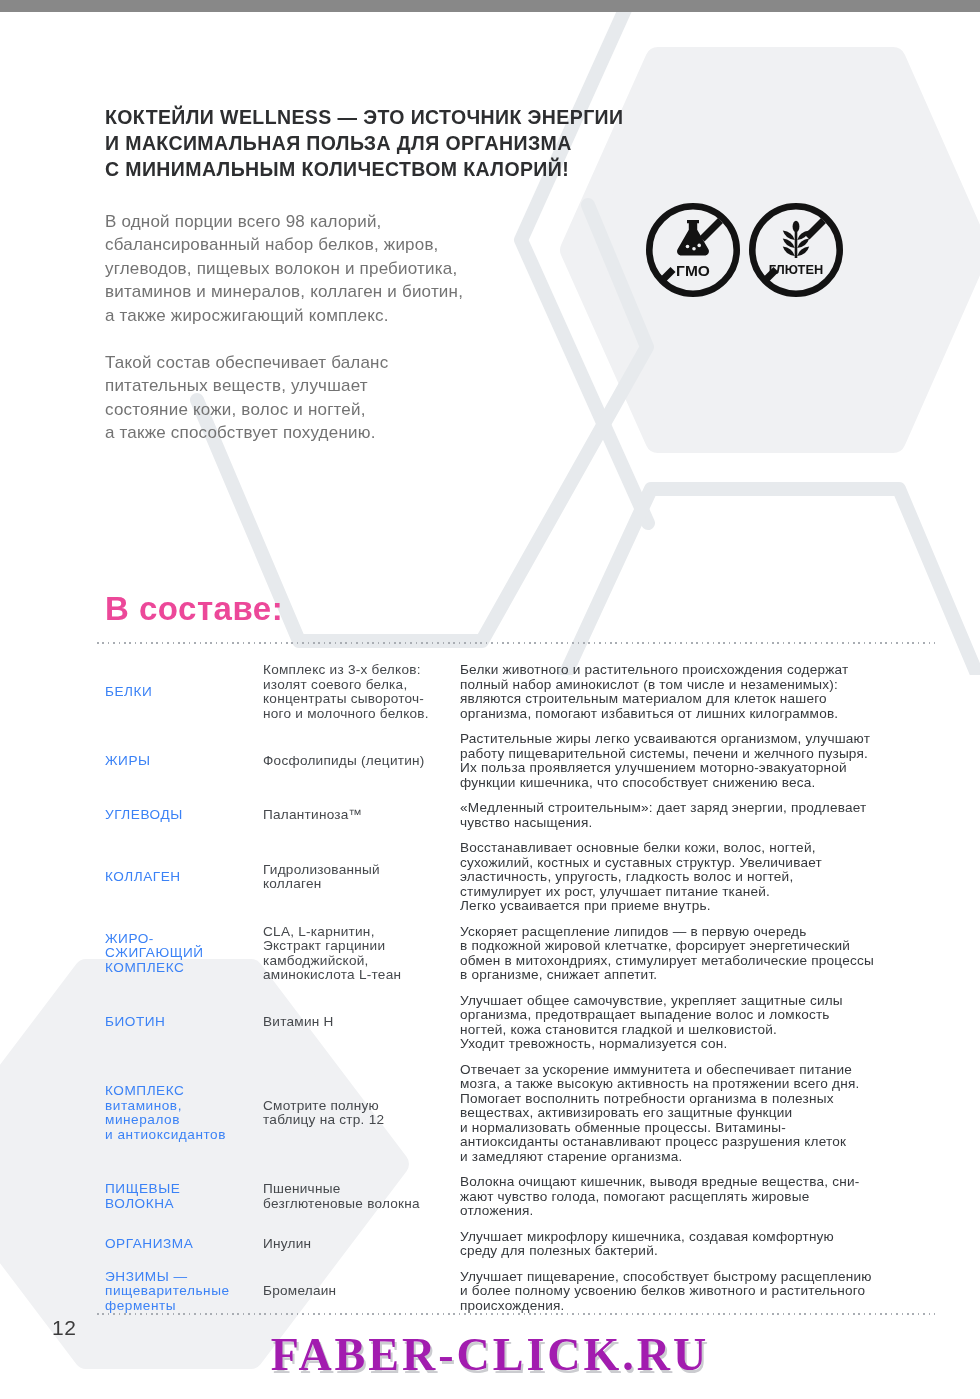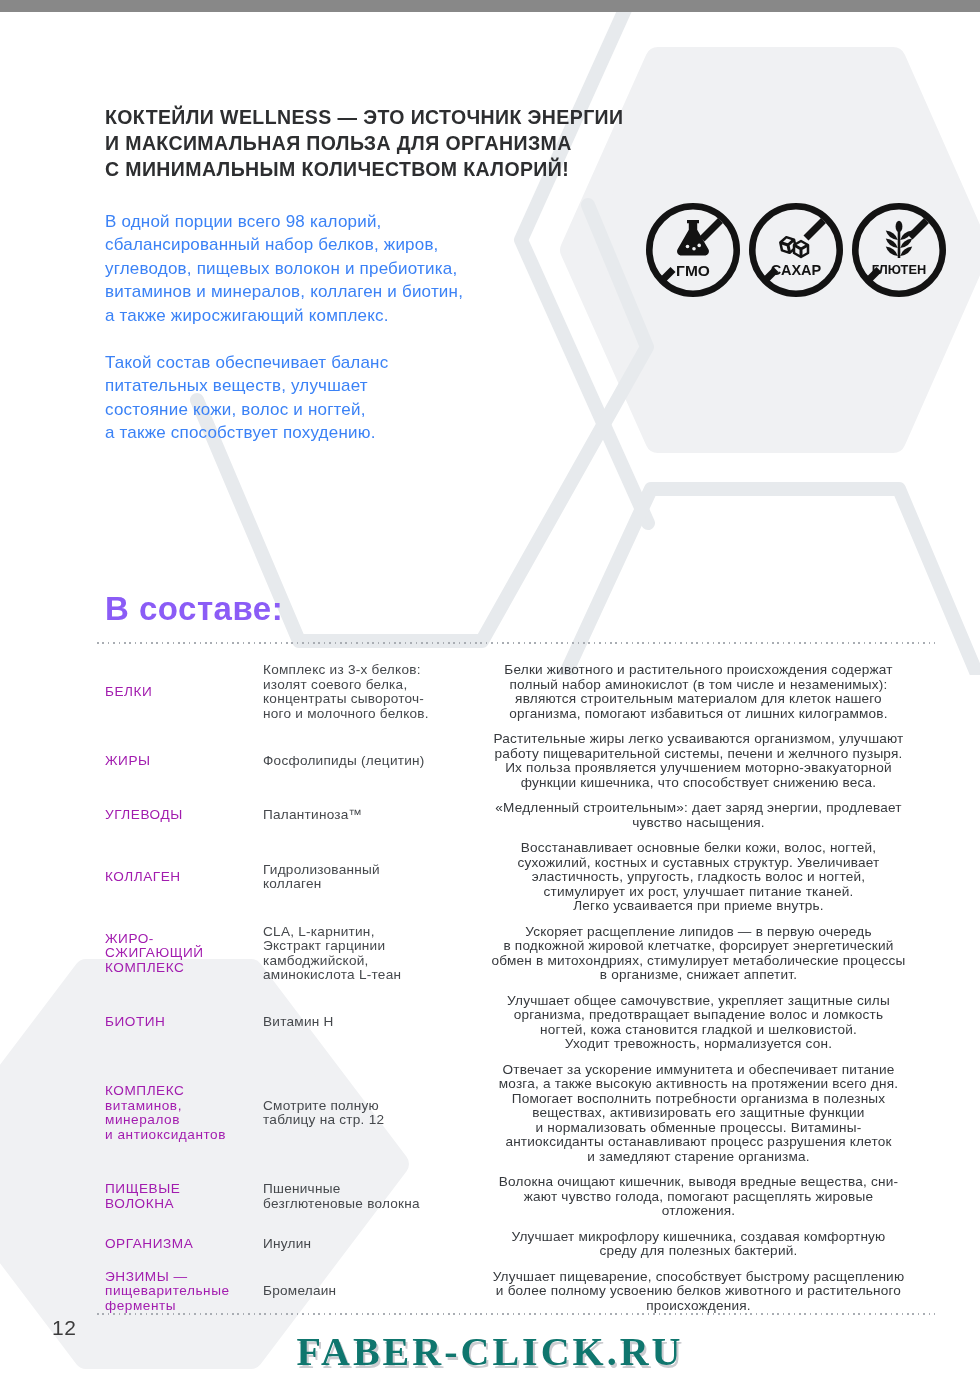--- a/index.html
+++ b/index.html
@@ -10,66 +10,66 @@
   }
   .bg-svg{position:absolute;left:0;top:0;z-index:0;}
   .content{position:absolute;left:0;top:0;width:100%;height:100%;z-index:1;}
 
   .header-block{position:absolute;left:105px;top:92px;width:560px;}
   .page-title{
     font-size:19.5px;font-weight:bold;line-height:26px;letter-spacing:.4px;
     color:#2d2e30;white-space:pre;margin:0 0 28px 0;
   }
   .lead-para{
-    font-size:17px;line-height:23.4px;letter-spacing:.2px;color:#3b82f6;
+    font-size:17px;line-height:23.4px;letter-spacing:.2px;color:#737373;
     white-space:pre-line;margin:0 0 24px 0;max-width:460px;
   }
 
   .badges{position:absolute;left:643px;top:188px;display:flex;gap:3px;text-align:center;}
   .badge{width:100px;height:100px;}
 
   .section-title{
     position:absolute;left:105px;top:578px;
-    font-size:33px;font-weight:bold;letter-spacing:.5px;color:#8b5cf6;
+    font-size:33px;font-weight:bold;letter-spacing:.5px;color:#ec4899;
   }
   .dotted{
     position:absolute;left:97px;width:838px;height:2px;
     background:repeating-linear-gradient(to right,#a9adb3 0 1.6px,transparent 1.6px 5.4px);
   }
   .dotted.top{top:630px;}
   .dotted.bottom{top:1301px;}
 
   .comp-table{position:absolute;left:105px;top:651px;width:832px;}
   .trow{display:flex;align-items:center;margin-bottom:11px;}
   .trow:last-child{margin-bottom:0;}
   .c1{
     flex:0 0 150px;margin-right:8px;
     font-size:13.6px;line-height:14.5px;letter-spacing:.55px;
-    color:#a21caf;white-space:pre-line;
+    color:#3b82f6;white-space:pre-line;
   }
   .c2{
     flex:0 0 189px;margin-right:8px;
     font-size:13.6px;line-height:14.5px;letter-spacing:.25px;
     color:#45484c;white-space:pre-line;
   }
   .c3{
     flex:1 1 auto;
     font-size:13.6px;line-height:14.5px;letter-spacing:.2px;
-    color:#36393d;white-space:pre-line;text-align:center;
+    color:#36393d;white-space:pre-line;
   }
 
   .page-number{
     position:absolute;left:52px;top:1304px;
     font-size:21px;color:#3b3b3b;letter-spacing:.5px;
   }
   .watermark{
     position:absolute;left:50%;top:1316px;transform:translateX(-50%);
     font-family:"Liberation Serif", serif;font-weight:bold;
-    font-size:40px;letter-spacing:3px;white-space:nowrap;
-    color:#0f766e;text-shadow:2px 3px 0 rgba(160,162,170,.55);
+    font-size:46px;letter-spacing:3px;white-space:nowrap;
+    color:#a21caf;text-shadow:2px 3px 0 rgba(160,162,170,.55);
   }
 
   .badge svg{display:block;}
   .badge .ring{fill:none;stroke:#131313;stroke-width:6.6;}
   .badge .slash{stroke:#131313;stroke-width:7;fill:none;}
   .badge .glyph-stroke{fill:none;stroke:#131313;stroke-width:3;stroke-linejoin:round;}
   .badge .glyph-fill{fill:#131313;}
   .badge .glyph-bgfill{fill:#f0f1f3;stroke:#131313;stroke-width:2.5;stroke-linejoin:round;}
   .badge text{
     font-family:"Liberation Sans", sans-serif;font-weight:bold;fill:#131313;
@@ -126,34 +126,20 @@
           <path class="slash" d="M77.5 20.5 L59 39"></path>
           <path class="slash" d="M30 69.5 L19.5 80"></path>
           <path class="glyph-fill" d="M44 20 h12 v3.2 h-1.8 v6.6 l11.2 19.4 c1.6 2.8 -0.5 6.3 -3.7 6.3 h-23.4 c-3.2 0 -5.3 -3.5 -3.7 -6.3 L45.8 29.8 v-6.6 H44 Z"></path>
           <circle cx="44.5" cy="46.5" r="1.8" fill="#f0f1f3"></circle>
           <circle cx="51" cy="48.8" r="1.8" fill="#f0f1f3"></circle>
           <circle cx="56.2" cy="45.4" r="1.8" fill="#f0f1f3"></circle>
           <text x="50" y="75.5" font-size="15.5">ГМО</text>
         </svg>
       </div>
 
-      <div class="badge">
-        <svg viewBox="0 0 100 100" width="100" height="100">
-          <circle class="ring" cx="50" cy="50" r="43.7"></circle>
-          <path class="slash" d="M77.5 20.5 L60 38"></path>
-          <path class="slash" d="M30 69.5 L19.5 80"></path>
-          <g transform="rotate(-12 42 45)">
-            <path class="glyph-bgfill" d="M35 41 L42 37 L49 41 L49 49 L42 53 L35 49 Z"></path>
-            <path class="glyph-stroke" d="M35 41 L42 45 L49 41 M42 45 V53" stroke-width="2.2"></path>
-          </g>
-          <path class="glyph-bgfill" d="M48 45 L55 41 L62 45 L62 53 L55 57 L48 53 Z"></path>
-          <path class="glyph-stroke" d="M48 45 L55 49 L62 45 M55 49 V57" stroke-width="2.2"></path>
-          <text x="50" y="75" font-size="14.5">САХАР</text>
-        </svg>
-      </div>
 
       <div class="badge">
         <svg viewBox="0 0 100 100" width="100" height="100">
           <circle class="ring" cx="50" cy="50" r="43.7"></circle>
           <path class="slash" d="M77.5 20.5 L61 37"></path>
           <path class="slash" d="M30 69.5 L19.5 80"></path>
           <ellipse class="glyph-fill" cx="50" cy="26.5" rx="3.4" ry="5.8"></ellipse>
           <path d="M50 29 V58" stroke="#131313" stroke-width="2.6" fill="none"></path>
           <path class="glyph-fill" d="M48.8 40 Q39.5 39 36.8 30.5 Q46.2 31.6 48.8 40 Z"></path>
           <path class="glyph-fill" d="M51.2 40 Q60.5 39 63.2 30.5 Q53.8 31.6 51.2 40 Z"></path>

